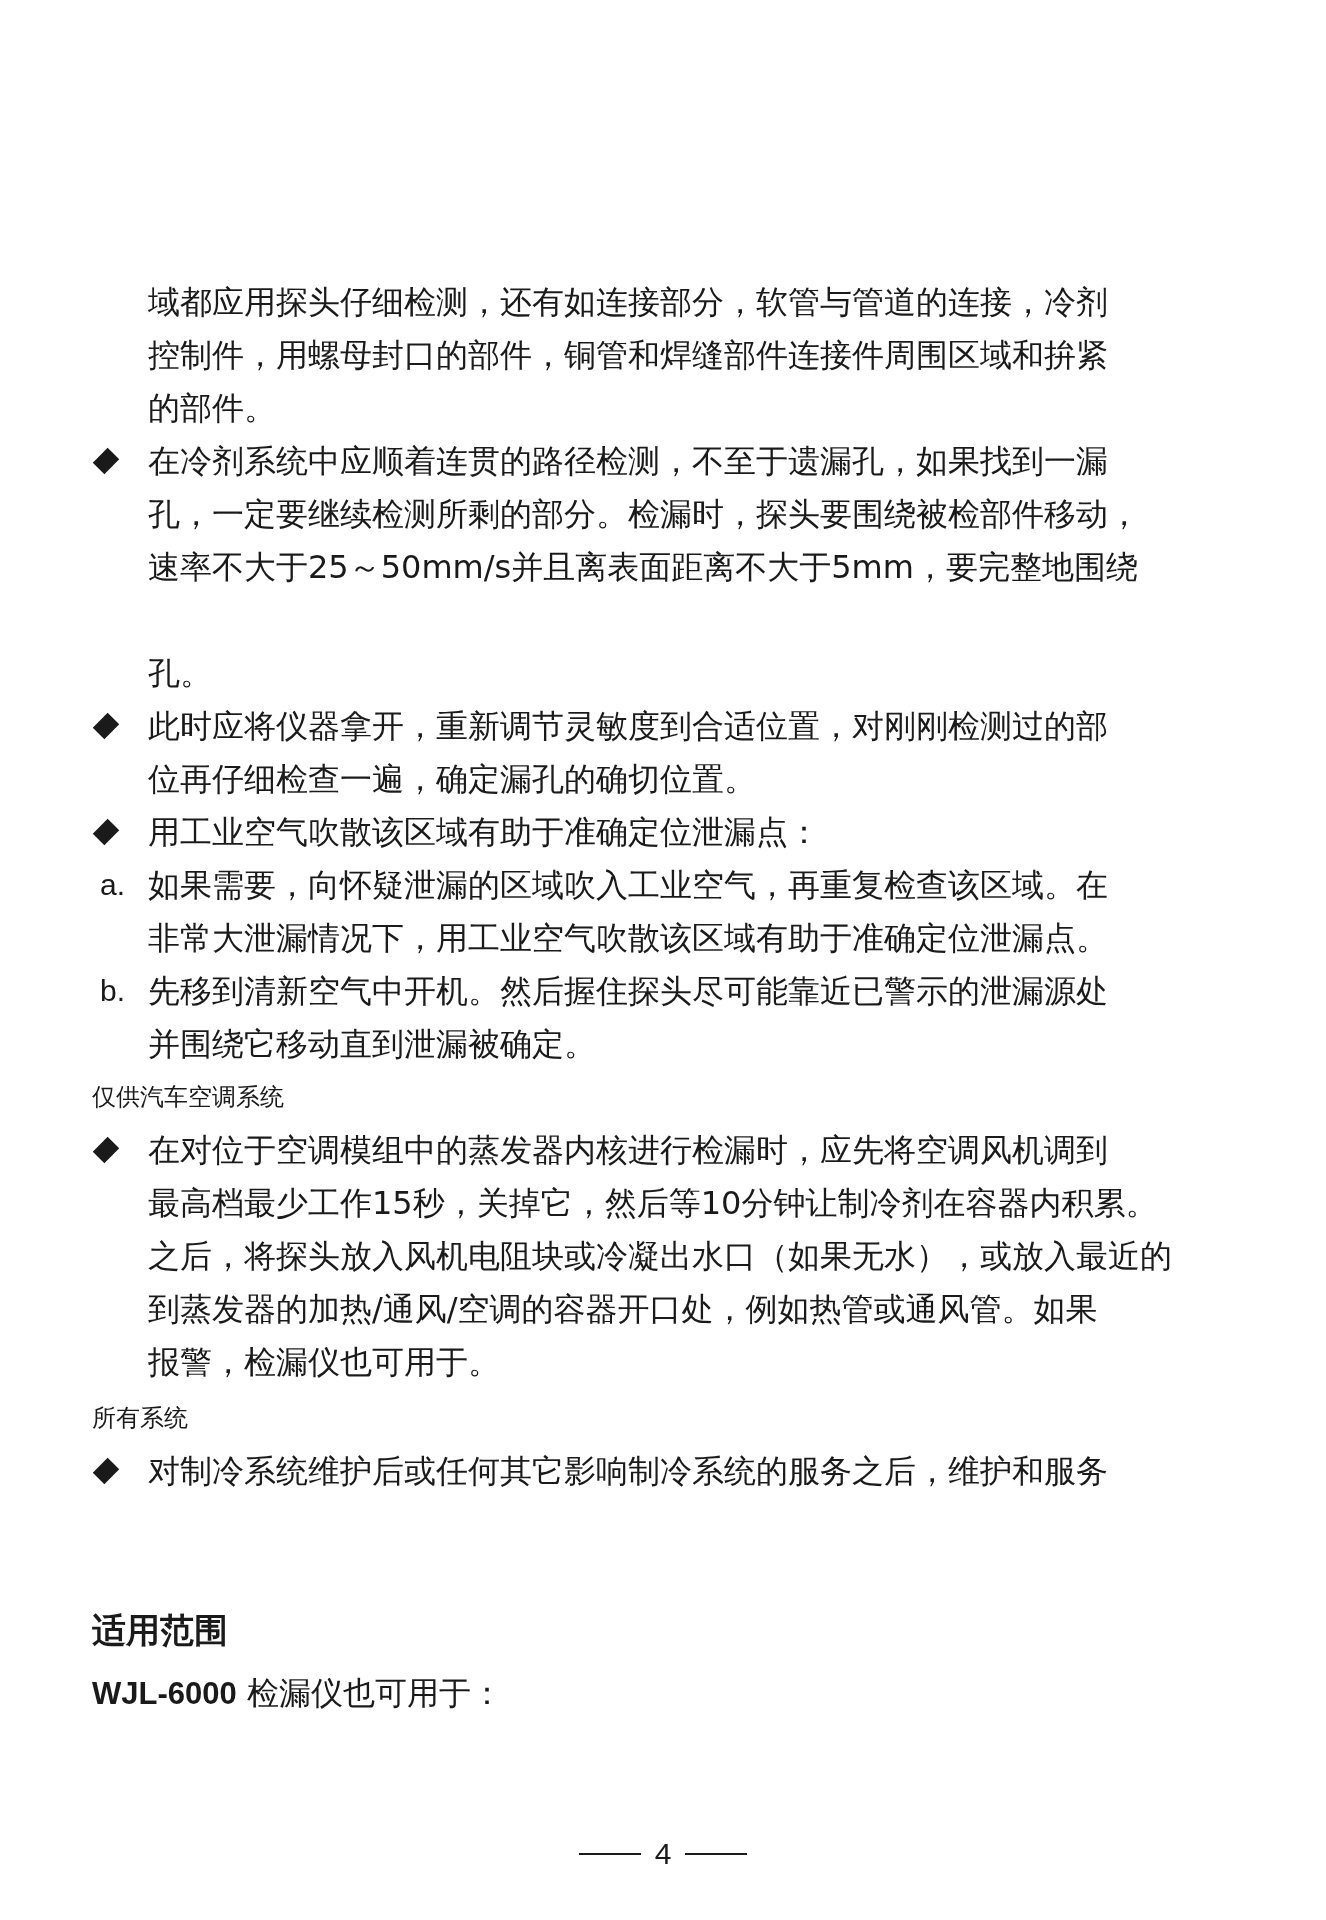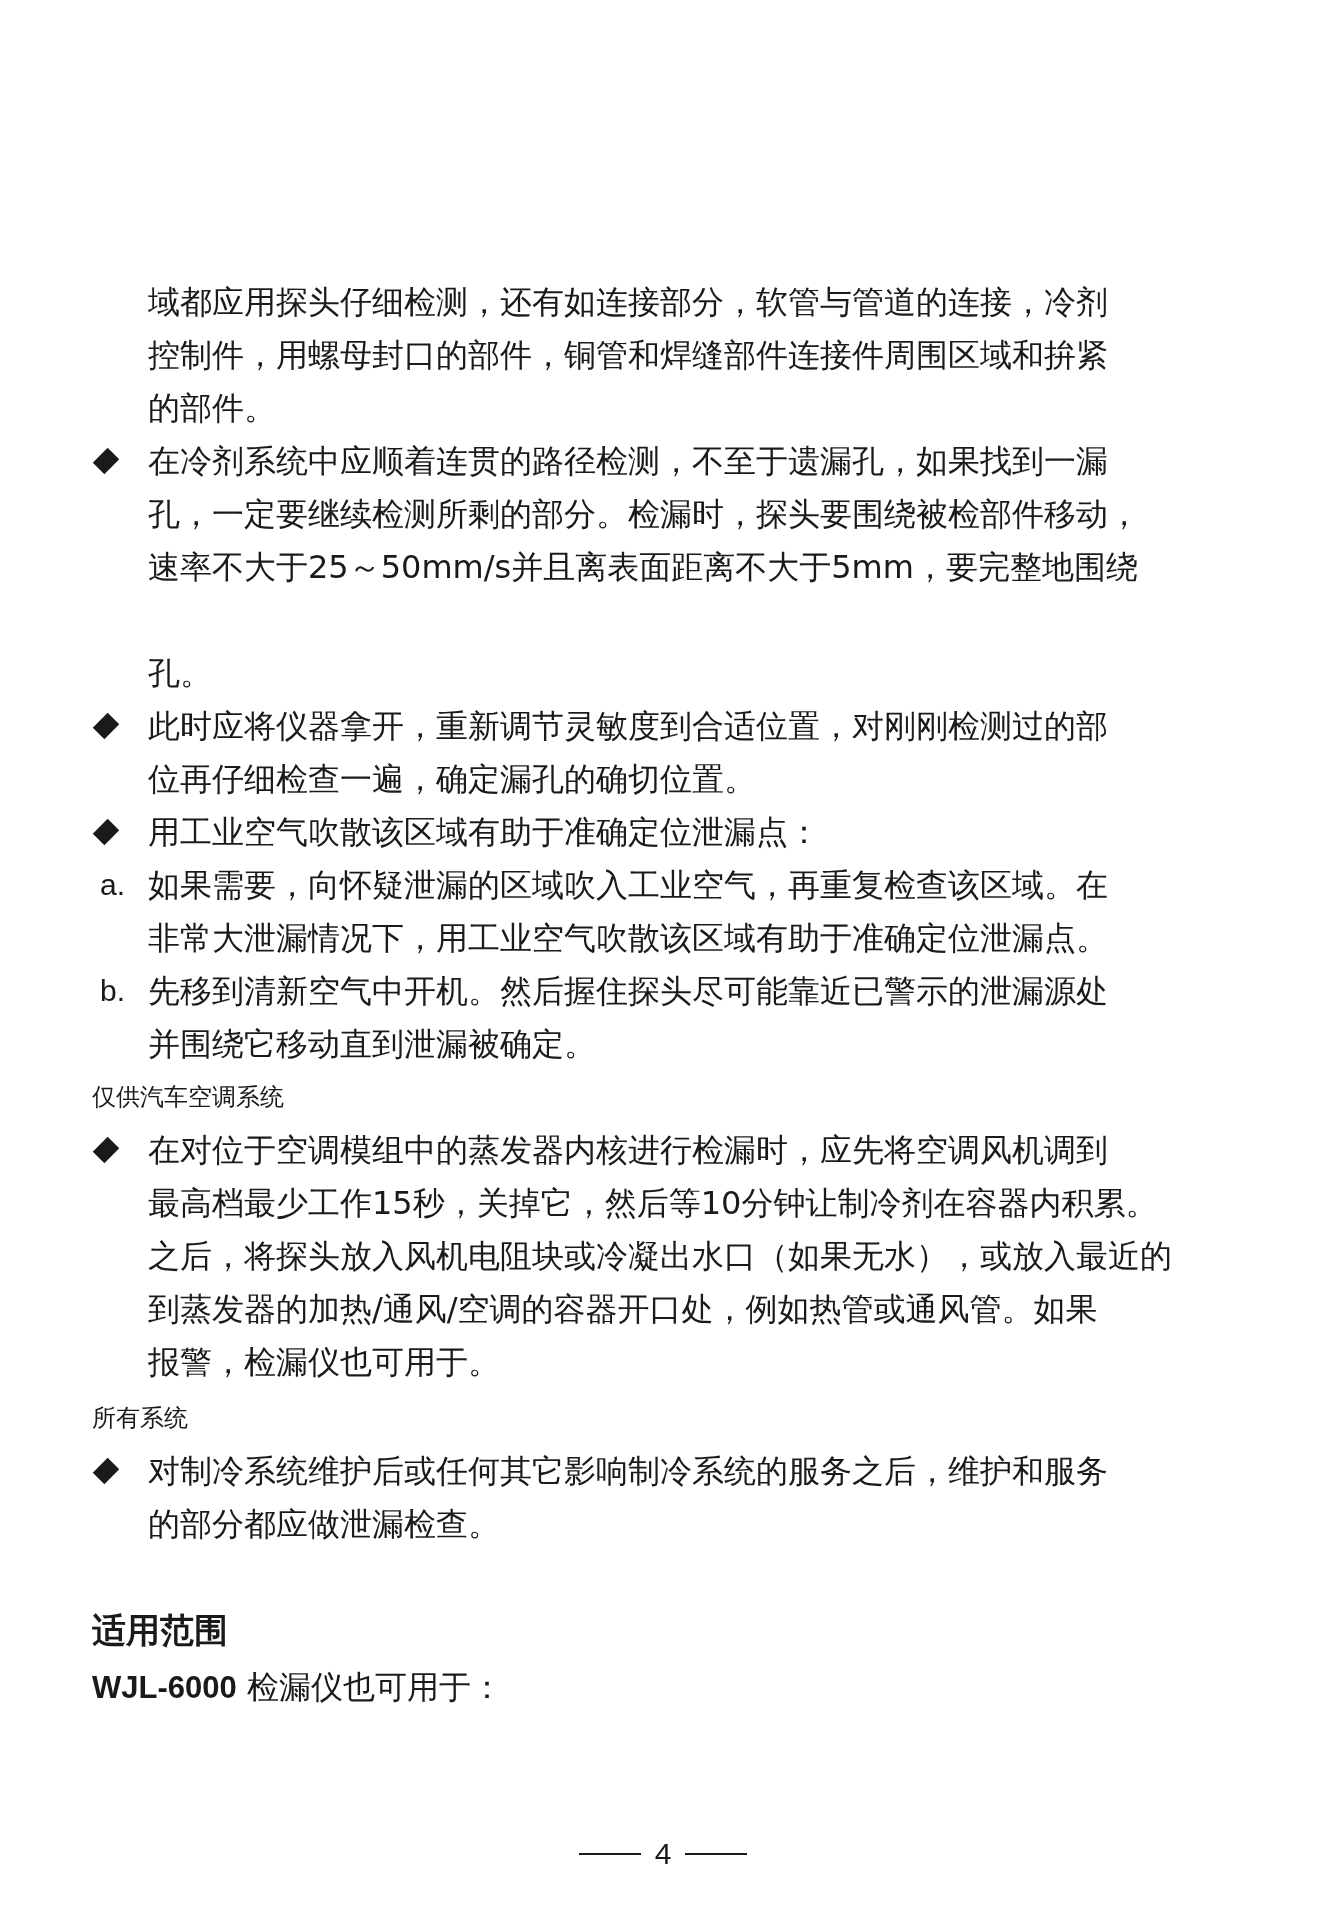--- a/index.html
+++ b/index.html
@@ -62,21 +62,21 @@
       left: 92px;
       font-size: 34px;
       line-height: 44px;
       font-weight: bold;
       white-space: nowrap;
     }
     .model-line {
       position: absolute;
       left: 92px;
       font-size: 32px;
-      line-height: 40px;
+      line-height: 52px;
       white-space: nowrap;
     }
     .model-line .model {
       font-family: "Liberation Sans", sans-serif;
       font-weight: bold;
       font-size: 31px;
     }
     .footer {
       position: absolute;
       top: 1834px;
@@ -142,21 +142,20 @@
   <div class="line" style="top:1181px">最高档最少工作15秒，关掉它，然后等10分钟让制冷剂在容器内积累。</div>
   <div class="line" style="top:1234px">之后，将探头放入风机电阻块或冷凝出水口（如果无水），或放入最近的</div>
   <div class="line" style="top:1287px">到蒸发器的加热/通风/空调的容器开口处，例如热管或通风管。如果</div>
   <div class="line" style="top:1340px">报警，检漏仪也可用于。</div>
 
   <div class="subhead" style="top:1396px">所有系统</div>
   <div class="bullet" style="top:1449px">
       <div class="diamond"></div>
     </div>
   <div class="line" style="top:1449px">对制冷系统维护后或任何其它影响制冷系统的服务之后，维护和服务</div>
-  <div class="line" style="top:1502px">的部分都应做泄漏检查。</div>
 
   <div class="section-title" style="top:1606px">适用范围</div>
   <div class="model-line" style="top:1665px">
     <span class="model">WJL-6000</span><span> 检漏仪也可用于：</span>
   </div>
 
   <div class="footer">
     <div class="rule"></div>
     <div class="num">4</div>
     <div class="rule"></div>

